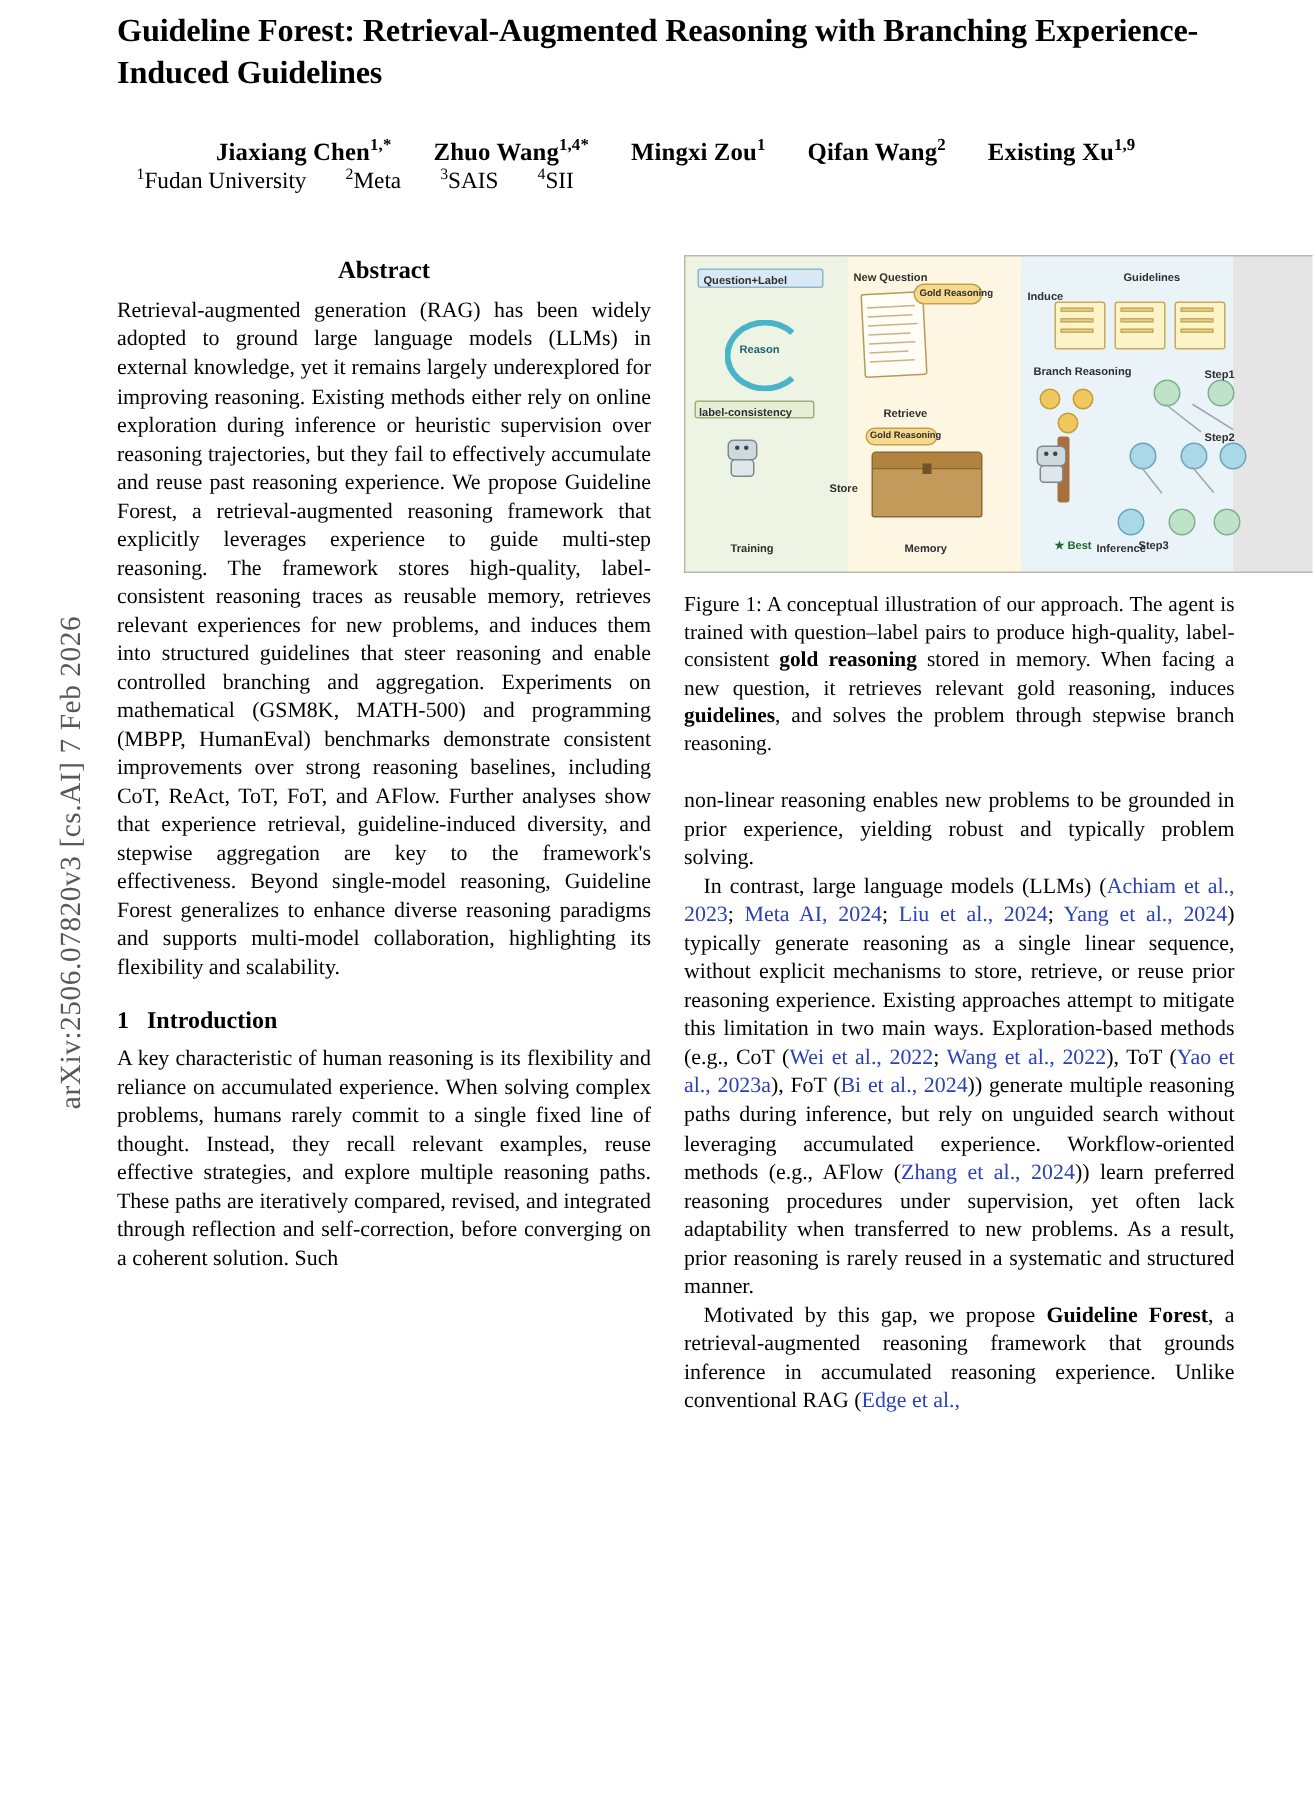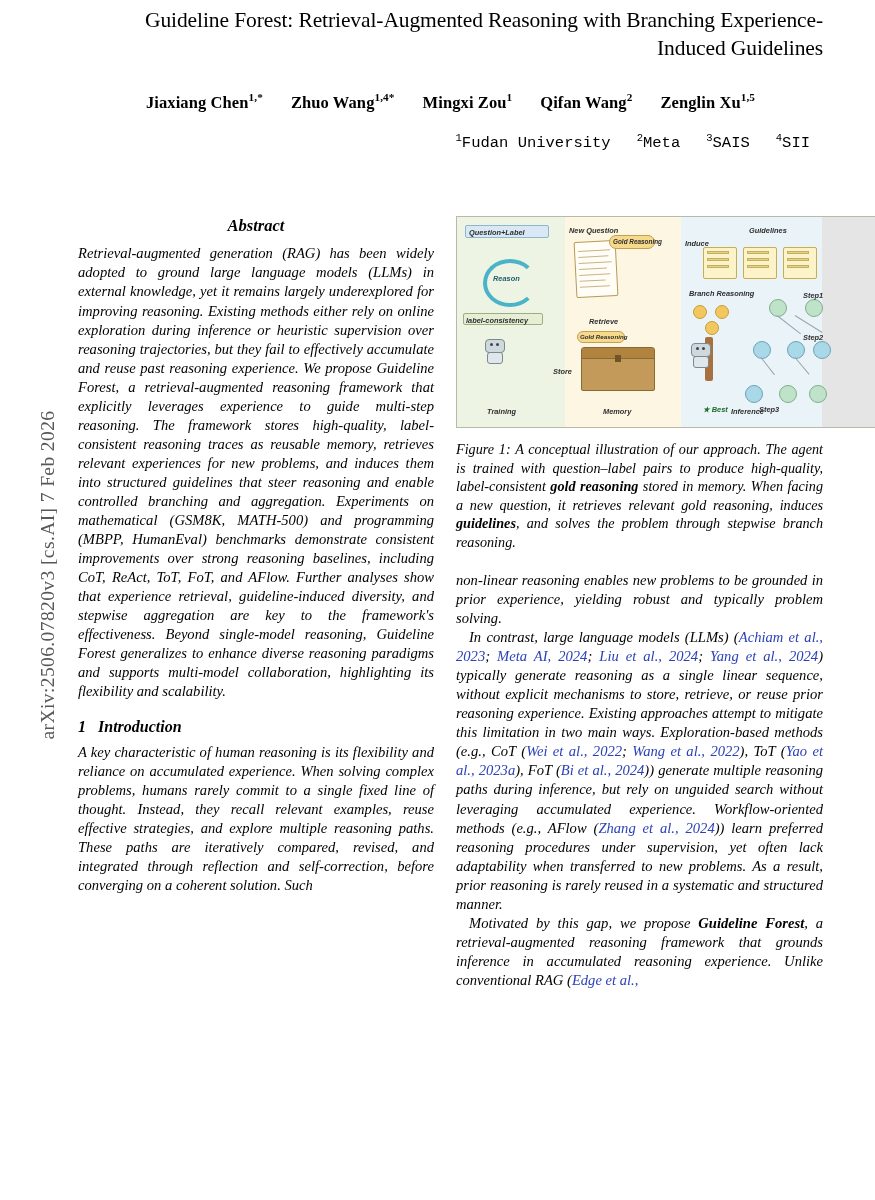--- a/index.html
+++ b/index.html
@@ -32,23 +32,23 @@
     transform-origin: center center;
     font-family: "Liberation Serif", serif;
     font-size: 19.5px;
     color: #585858;
     letter-spacing: 0.4px;
     white-space: nowrap;
     text-align: center;
   }
   
   .title {
-    text-align: right;
+    text-align: left;
     font-size: 21.5px;
-    font-weight: normal;
+    font-weight: bold;
     line-height: 1.32;
     margin: 4px 0 0 0;
     padding-top: 2px;
     letter-spacing: -0.1px;
   }
   .authors {
     text-align: center;
     font-size: 16.5px;
     font-weight: bold;
     margin-top: 28px;
@@ -57,38 +57,35 @@
   .authors .au {
     display: inline-block;
     margin: 0 14px;
   }
   sup {
     font-size: 0.68em;
     vertical-align: super;
     font-weight: bold;
   }
   .affils {
-    text-align: right;
+    text-align: left;
     font-size: 15.5px;
-    margin-top: 20px;
-    font-family: Liberation Mono, monospace;
   }
   .affils .af {
     display: inline-block;
     margin: 0 13px;
   }
   .affils sup {
     font-weight: normal;
   }
   
   .columns {
     display: flex;
-    margin-top: 64px;
+    margin-top: 40px;
     gap: 22px;
-    font-style: italic;
   }
   .col {
     width: 367px;
   }
   .col-left { position: relative; }
   h2.section-head {
     font-size: 16px;
     font-weight: bold;
     margin: 17px 0 7px 0;
   }
@@ -256,21 +253,21 @@
 </head>
 <body>
 
 <div class="page">
 
   <div class="arxiv-stamp">arXiv:2506.07820v3  [cs.AI]  7 Feb 2026</div>
 
   <div class="title">Guideline Forest: Retrieval-Augmented Reasoning with Branching Experience-Induced Guidelines</div>
 
   <div class="authors">
-    <span class="au"><span>Jiaxiang Chen</span><sup>1,*</sup></span><span class="au"><span>Zhuo Wang</span><sup>1,4*</sup></span><span class="au"><span>Mingxi Zou</span><sup>1</sup></span><span class="au"><span>Qifan Wang</span><sup>2</sup></span><span class="au"><span>Zenglin Xu</span><sup>1,5</sup></span>
+    <span class="au"><span>Jiaxiang Chen</span><sup>1,*</sup></span><span class="au"><span>Zhuo Wang</span><sup>1,4*</sup></span><span class="au"><span>Mingxi Zou</span><sup>1</sup></span><span class="au"><span>Qifan Wang</span><sup>2</sup></span><span class="au"><span>Existing Xu</span><sup>1,9</sup></span>
   </div>
 
   <div class="affils">
     <span class="af"><sup>1</sup><span>Fudan University</span></span><span class="af"><sup>2</sup><span>Meta</span></span><span class="af"><sup>3</sup><span>SAIS</span></span><span class="af"><sup>4</sup><span>SII</span></span>
   </div>
 
   <div class="columns">
 
     <div class="col col-left" style="height:880px;">
       <div class="abstract-head">Abstract</div>

